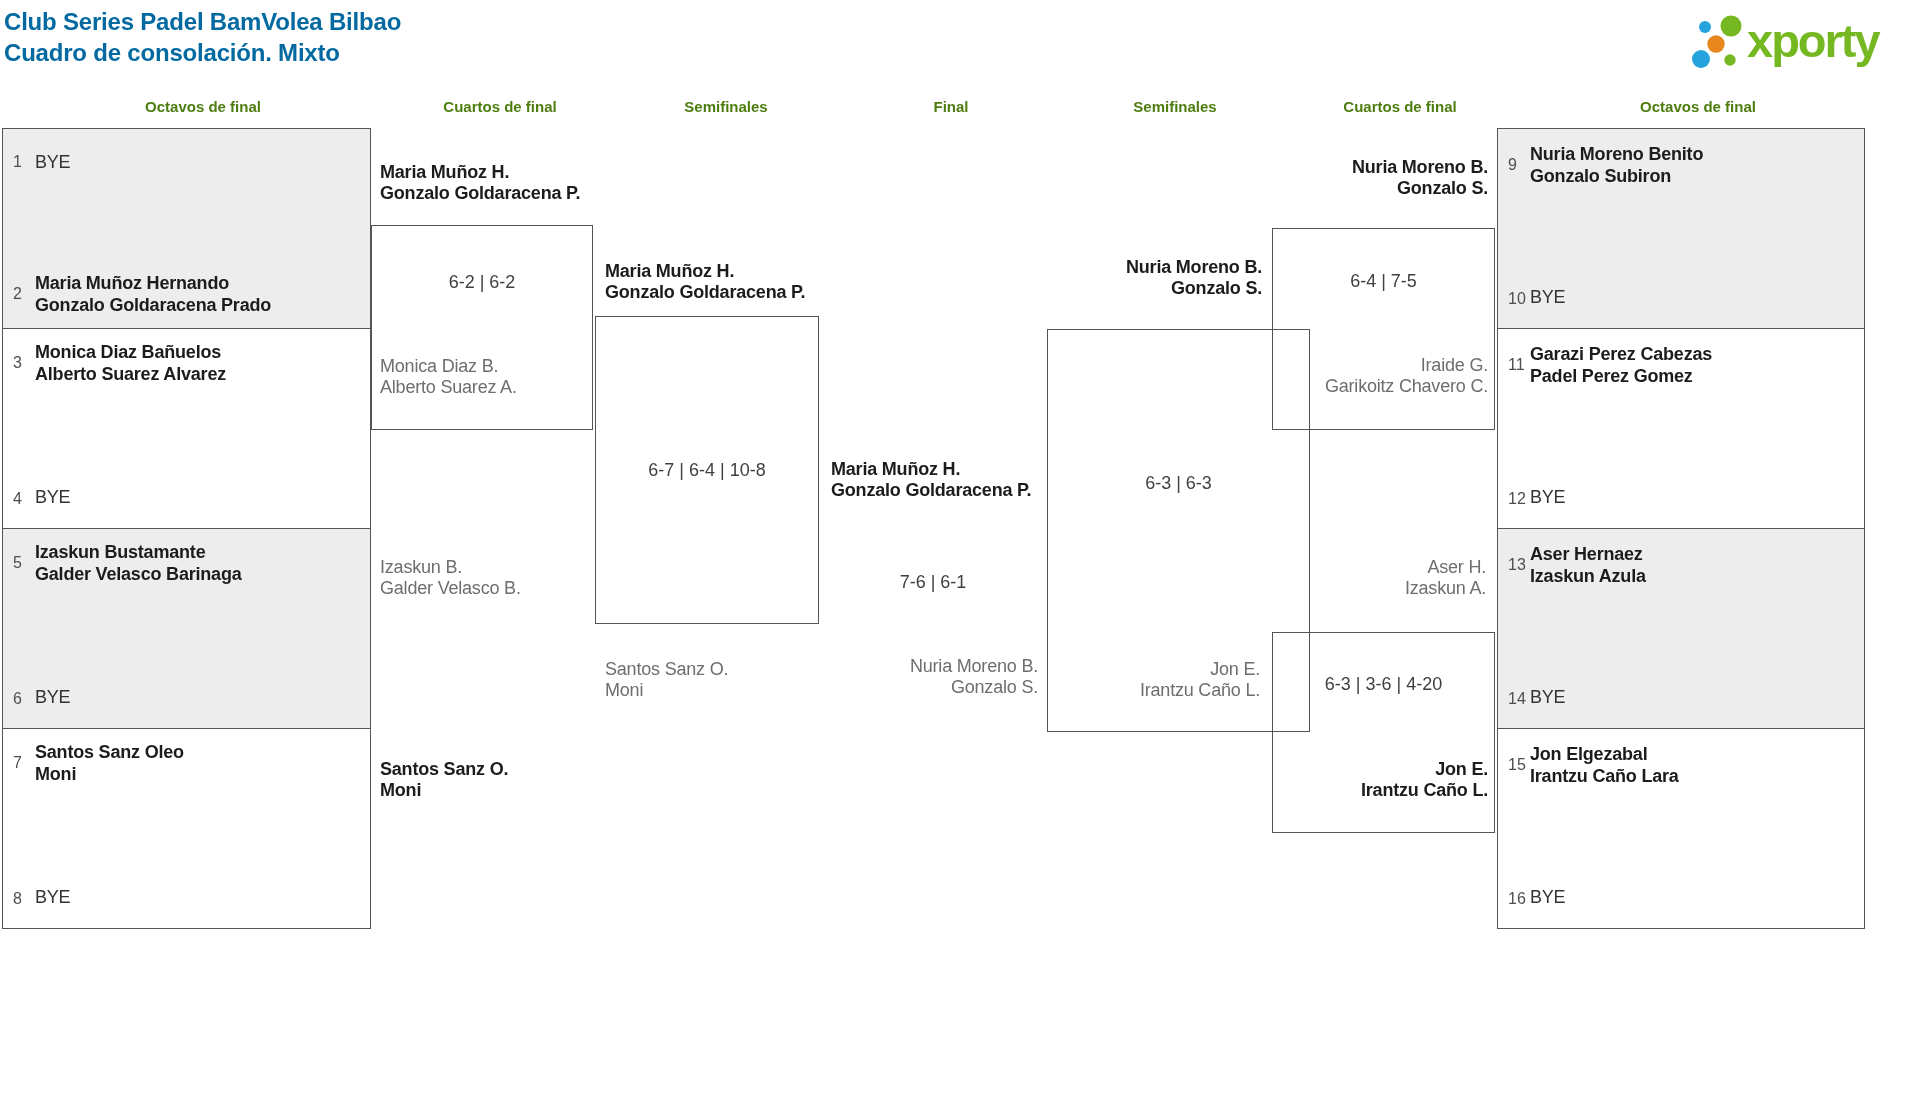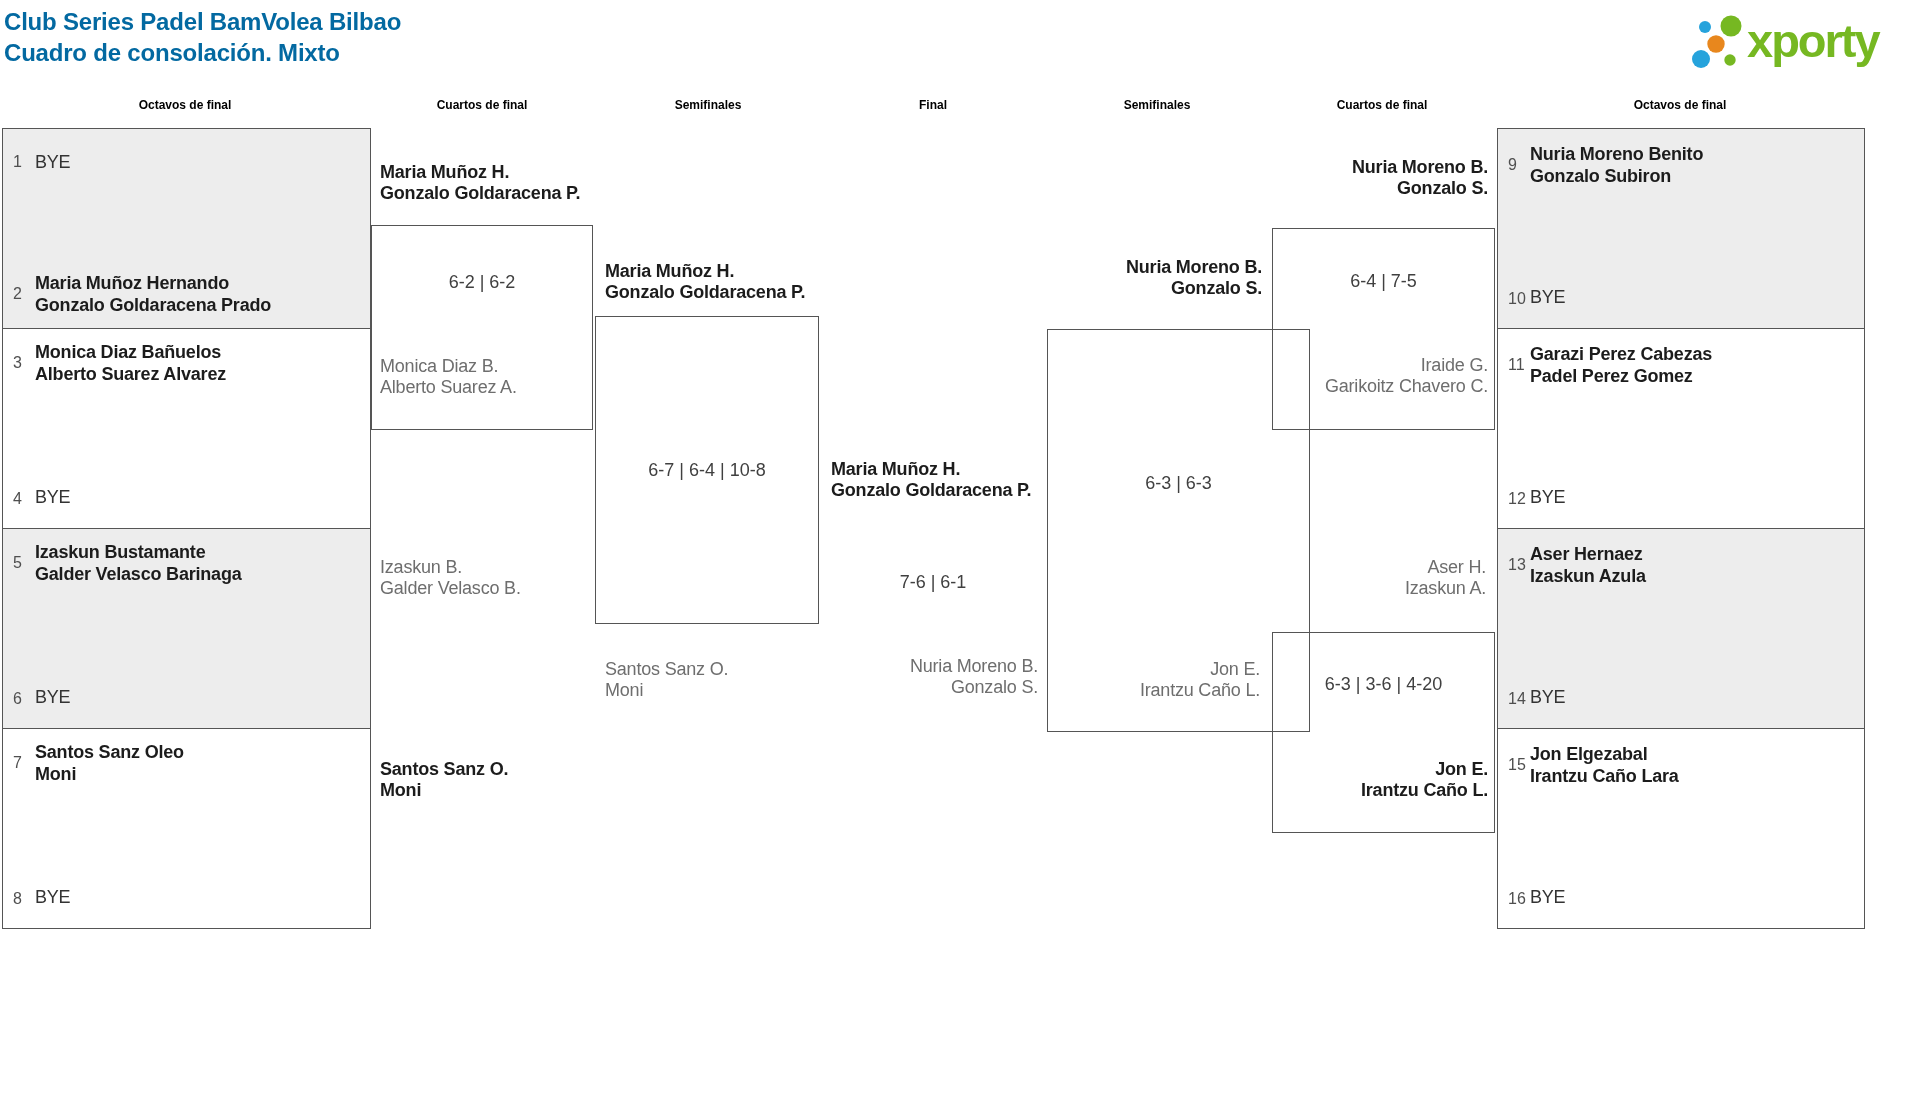--- a/index.html
+++ b/index.html
@@ -18,21 +18,21 @@
     -webkit-font-smoothing:antialiased;
   }
   .stage{position:absolute;inset:0;}
   
   .title{position:absolute;left:4px;top:6px;color:#0369a1;}
   .title div{font-size:24px;line-height:31px;font-weight:700;letter-spacing:-0.2px;}
   
   .logo{position:absolute;left:1688px;top:10px;display:flex;align-items:flex-start;cursor:pointer;}
   .logo-text{font-size:47px;line-height:62px;font-weight:700;color:#76b822;letter-spacing:-2px;margin-left:1px;}
   
-  .rh{position:absolute;top:98px;transform:translateX(-50%);font-size:12px;font-weight:700;color:#000000;white-space:nowrap;}
+  .rh{position:absolute;top:98px;transform:translateX(-50%);font-size:15px;font-weight:700;color:#4d7c0f;white-space:nowrap;margin-left:18px;}
   
   .col{position:absolute;top:128px;width:369px;height:801px;border:1px solid var(--line);}
   .pair{position:relative;height:200px;border-bottom:1px solid var(--line);}
   .pair:last-child{border-bottom:none;height:199px;}
   .pair.g{background:var(--fill);}
   .entry{position:absolute;left:10px;right:4px;display:flex;align-items:center;}
   .entry .num{width:22px;flex:none;font-size:16px;color:var(--num);}
   .entry .nm div{font-size:18px;font-weight:700;color:var(--ink);line-height:22px;letter-spacing:-0.2px;}
   .entry.bye .nm div{font-weight:400;color:#333;}
   .entry.t{top:12px;}

